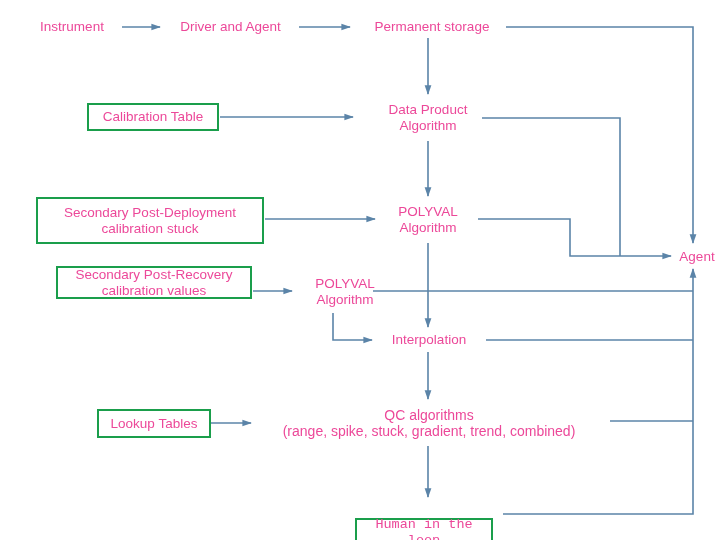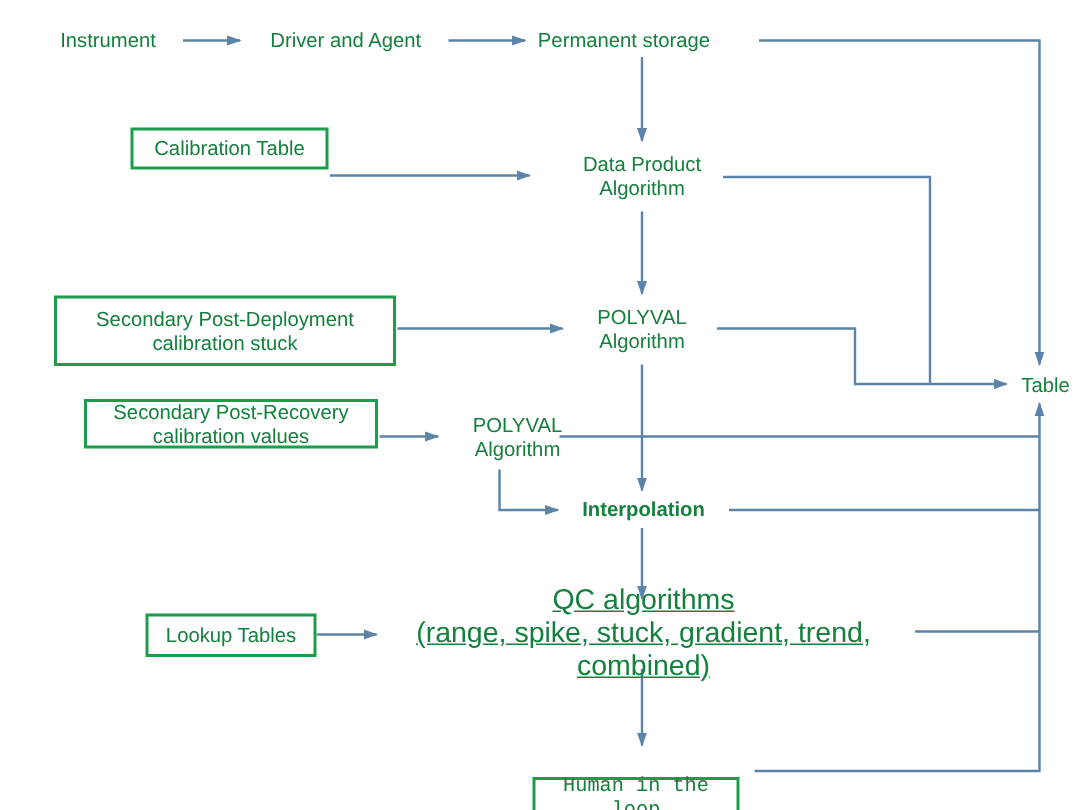--- a/index.html
+++ b/index.html
@@ -28,38 +28,37 @@
   .node {
     position: absolute;
     box-sizing: border-box;
     display: flex;
     align-items: center;
     justify-content: center;
     text-align: center;
     line-height: 1.15;
     white-space: pre-line;
     font-size: 13.5px;
-    color: #15803d;
+    color: #ec4899;
     background: transparent;
   }
   .node.boxed {
     border: 2px solid #1a9e4b;
     background: #ffffff;
   }
   .node.plain {
     border: none;
   }
   .node .lbl {
     display: block;
     width: 100%;
     white-space: pre-line;
   }
   .node-small {
-    font-size: 19px;
-    text-decoration: underline;
+    font-size: 14px;
   }
 </style>
 </head>
 <body>
 
 <div id="stage">
 
   <svg id="edges" viewBox="0 0 720 540" width="720" height="540" xmlns="http://www.w3.org/2000/svg">
       <defs>
         <marker id="arrowhead" viewBox="0 0 10 10" refX="9" refY="5" markerWidth="6" markerHeight="6" orient="auto-start-reverse" markerUnits="strokeWidth">
@@ -83,33 +82,33 @@
       <polyline points="428,352 428,399" fill="none" stroke="#5b84a8" stroke-width="1.6" stroke-linejoin="miter" stroke-linecap="butt" marker-end="url(#arrowhead)"></polyline>
       <polyline points="211,423 251,423" fill="none" stroke="#5b84a8" stroke-width="1.6" stroke-linejoin="miter" stroke-linecap="butt" marker-end="url(#arrowhead)"></polyline>
       <polyline points="610,421 693,421" fill="none" stroke="#5b84a8" stroke-width="1.6" stroke-linejoin="miter" stroke-linecap="butt"></polyline>
       <polyline points="428,446 428,497" fill="none" stroke="#5b84a8" stroke-width="1.6" stroke-linejoin="miter" stroke-linecap="butt" marker-end="url(#arrowhead)"></polyline>
       <polyline points="503,514 693,514 693,269" fill="none" stroke="#5b84a8" stroke-width="1.6" stroke-linejoin="miter" stroke-linecap="butt" marker-end="url(#arrowhead)"></polyline>
     </svg>
 
   <div id="nodes-layer">
       <div class="node plain" style="left: 22px; top: 16px; width: 100px; height: 22px;"><span class="lbl">Instrument</span></div>
       <div class="node plain" style="left: 163px; top: 16px; width: 135px; height: 22px; align-items: center;"><span class="lbl">Driver and  Agent</span></div>
-      <div class="node plain" style="left: 340px; top: 16px; width: 152px; height: 22px;"><span class="lbl">Permanent storage</span></div>
-      <div class="node boxed" style="left: 87px; top: 85px; width: 132px; height: 28px; border-color: rgb(26, 158, 75);"><span class="lbl">Calibration Table</span></div>
+      <div class="node plain" style="left: 356px; top: 16px; width: 152px; height: 22px;"><span class="lbl">Permanent storage</span></div>
+      <div class="node boxed" style="left: 87px; top: 103px; width: 132px; height: 28px; border-color: rgb(26, 158, 75);"><span class="lbl">Calibration Table</span></div>
       <div class="node plain" style="left: 357px; top: 96px; width: 142px; height: 44px; justify-content: flex-end;"><span class="lbl">Data Product
 Algorithm</span></div>
       <div class="node boxed" style="left: 36px; top: 197px; width: 228px; height: 47px; border-color: rgb(26, 158, 75);"><span class="lbl">Secondary Post-Deployment
 calibration stuck</span></div>
       <div class="node plain" style="left: 378px; top: 198px; width: 100px; height: 44px;"><span class="lbl">POLYVAL
 Algorithm</span></div>
       <div class="node boxed" style="left: 56px; top: 266px; width: 196px; height: 33px; border-color: rgb(26, 158, 75);"><span class="lbl">Secondary Post-Recovery
 calibration values</span></div>
       <div class="node plain" style="left: 295px; top: 270px; width: 100px; height: 44px;"><span class="lbl">POLYVAL
 Algorithm</span></div>
-      <div class="node plain" style="left: 375px; top: 329px; width: 108px; height: 22px; font-weight: bold;"><span class="lbl">Interpolation</span></div>
+      <div class="node plain" style="left: 375px; top: 329px; width: 108px; height: 22px;"><span class="lbl">Interpolation</span></div>
       <div class="node boxed" style="left: 97px; top: 409px; width: 114px; height: 29px; border-color: rgb(26, 158, 75);"><span class="lbl">Lookup Tables</span></div>
       <div class="node plain node-small" style="left: 249px; top: 401px; width: 360px; height: 44px;"><span class="lbl">QC algorithms
 (range, spike, stuck, gradient, trend, combined)</span></div>
       <div class="node boxed" style="left: 355px; top: 518px; width: 138px; height: 29px; border-color: rgb(26, 158, 75); font-family: Liberation Mono, monospace;"><span class="lbl">Human in the loop</span></div>
-      <div class="node plain" style="left: 674px; top: 246px; width: 46px; height: 22px;"><span class="lbl">Table</span></div>
+      <div class="node plain" style="left: 674px; top: 246px; width: 46px; height: 22px;"><span class="lbl">Agent</span></div>
     </div>
 
 </div>
 
 </body></html>

